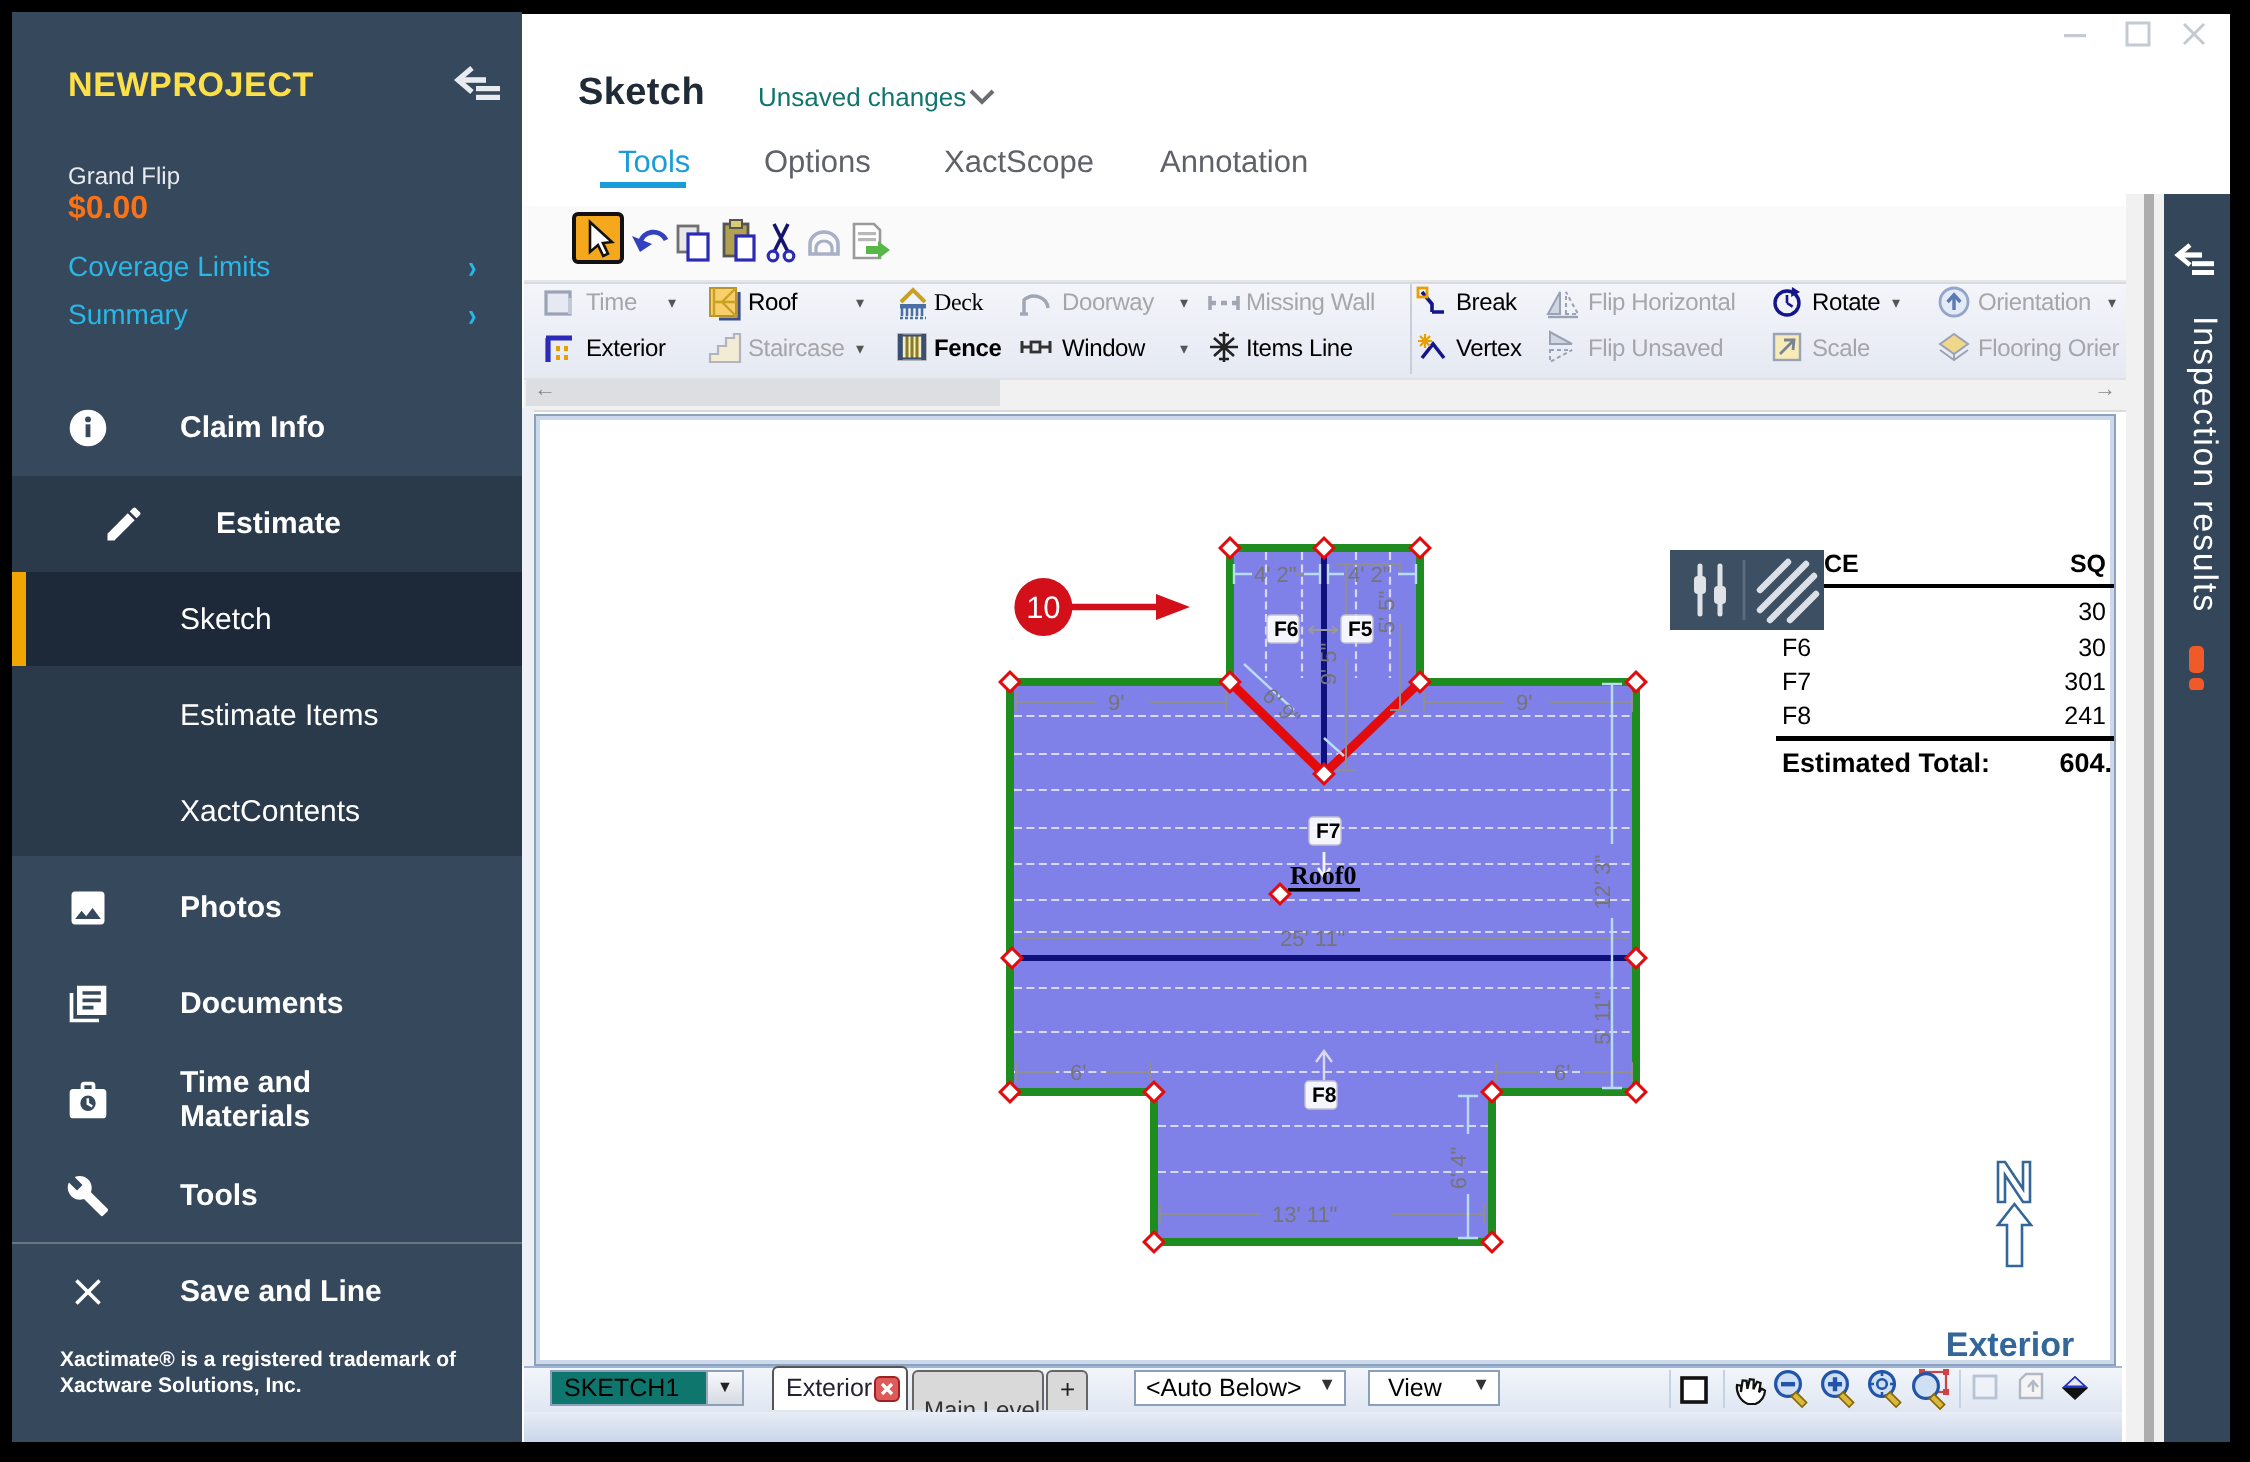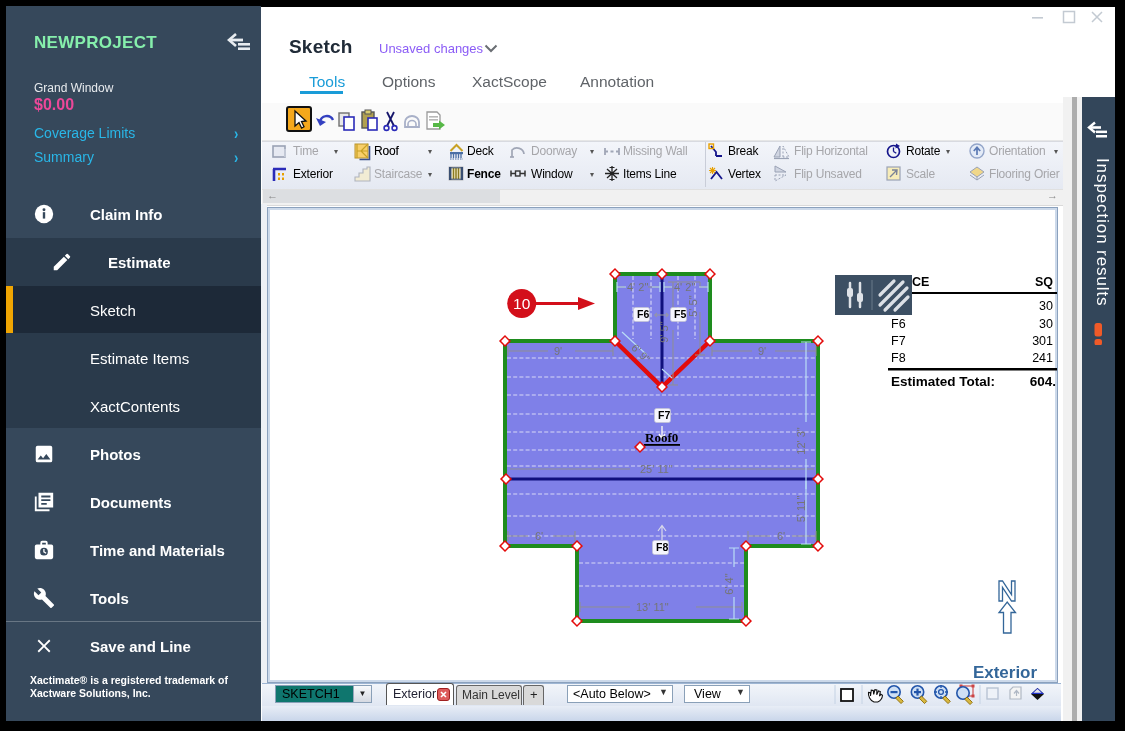--- a/index.html
+++ b/index.html
@@ -1,23 +1,23 @@
 <!DOCTYPE html>
 <html><head>
 <meta charset="utf-8">
 <style>
   html,body{margin:0;padding:0;}
   body{width:1125px;height:731px;background:#000;font-family:"Liberation Sans",sans-serif;overflow:hidden;position:relative;}
   .abs{position:absolute;}
   
   #sidebar{left:6px;top:6px;width:255px;height:715px;background:#36485b;color:#fff;}
-  #sb-title{left:34px;top:33px;font-size:17px;font-weight:bold;letter-spacing:.3px;color:#86efac;}
+  #sb-title{left:34px;top:33px;font-size:17px;font-weight:bold;letter-spacing:.3px;color:#fde047;}
   #sb-collapse{left:227px;top:33px;}
   #sb-grand{left:34px;top:81px;font-size:12px;color:#e8ebee;}
-  #sb-amount{left:34px;top:96px;font-size:16px;font-weight:bold;color:#ec4899;}
+  #sb-amount{left:34px;top:96px;font-size:16px;font-weight:bold;color:#f97316;}
   .sb-link{left:34px;font-size:14px;color:#29b7e8;}
   .sb-chev{left:234px;font-size:13px;color:#29b7e8;font-weight:bold;transform:scaleY(1.25);}
   .mrow{left:6px;width:218px;height:48px;}
   .mrow .ic{position:absolute;left:27px;top:13px;width:22px;height:22px;}
   .mrow .lb{position:absolute;left:84px;top:50%;transform:translateY(-50%);font-size:15px;font-weight:bold;color:#fff;}
   .mrow .lb2{font-weight:normal;font-size:15px;position:absolute;left:84px;top:50%;transform:translateY(-50%);color:#fff;}
   #sec-est{left:6px;top:238px;width:255px;height:190px;background:#2a3a4b;}
   #row-sketch{left:6px;top:286px;width:255px;height:47px;background:#1d2938;}
   #sketch-bar{left:6px;top:286px;width:7px;height:47px;background:#f0a502;}
   #sb-fine{left:30px;top:674px;font-size:10.5px;font-weight:bold;color:#fff;line-height:13px;}
@@ -38,21 +38,21 @@
 <body>
 
   <div id="sidebar" class="abs"></div>
   <div id="sb-title" class="abs">NEWPROJECT</div>
   <svg id="sb-collapse" class="abs" width="24" height="17" viewBox="0 0 24 17">
     <path d="M9 1 L2 7 L9 13" fill="none" stroke="#e8ecf0" stroke-width="2.6"></path>
     <rect x="4" y="5.6" width="12" height="2.8" fill="#e8ecf0"></rect>
     <rect x="11" y="10" width="12" height="2.6" fill="#e8ecf0"></rect>
     <rect x="11" y="14.4" width="12" height="2.6" fill="#e8ecf0"></rect>
   </svg>
-  <div id="sb-grand" class="abs">Grand Window</div>
+  <div id="sb-grand" class="abs">Grand Flip</div>
   <div id="sb-amount" class="abs">$0.00</div>
   <div class="abs sb-link" style="top:125px;">Coverage Limits</div>
   <div class="abs sb-chev" style="top:126px;">›</div>
   <div class="abs sb-link" style="top:149px;">Summary</div>
   <div class="abs sb-chev" style="top:150px;">›</div>
 
   <div id="sec-est" class="abs"></div>
   <div id="row-sketch" class="abs"></div>
   <div id="sketch-bar" class="abs"></div>
 
@@ -84,21 +84,21 @@
       <path d="M21 19V5a2 2 0 0 0-2-2H5a2 2 0 0 0-2 2v14a2 2 0 0 0 2 2h14a2 2 0 0 0 2-2zM8.5 13.5l2.5 3 3.5-4.5 4.5 6H5l3.5-4.5z" fill="#fff"></path>
     </svg>
     <div class="lb">Photos</div>
   </div>
   <div class="abs mrow" style="top:478px;">
     <svg class="ic" viewBox="0 0 24 24">
       <path d="M4 6H2v16h16v-2H4V6zm18-4H6v16h16V2zm-3 9H9V9h10v2zm-4 4H9v-2h6v2zm4-8H9V5h10v2z" fill="#fff"></path>
     </svg>
     <div class="lb">Documents</div>
   </div>
-  <div class="abs mrow" style="top:526px;padding-left:36px;">
+  <div class="abs mrow" style="top:526px;">
     <svg class="ic" viewBox="0 0 24 24">
       <path d="M20 6h-4V4a2 2 0 0 0-2-2h-4a2 2 0 0 0-2 2v2H4a2 2 0 0 0-2 2v12a2 2 0 0 0 2 2h16a2 2 0 0 0 2-2V8a2 2 0 0 0-2-2zM10 4h4v2h-4V4zm2 14a4.2 4.2 0 1 1 0-8.4 4.2 4.2 0 0 1 0 8.4z" fill="#fff"></path>
       <path d="M12.6 11h-1.4v3.4l2.8 1.7.7-1.1-2.1-1.3V11z" fill="#fff"></path>
     </svg>
     <div class="lb">Time and Materials</div>
   </div>
   <div class="abs mrow" style="top:574px;">
     <svg class="ic" viewBox="0 0 24 24">
       <path d="M22.7 19l-9.1-9.1c.9-2.3.4-5-1.5-6.9-2-2-5-2.4-7.4-1.3L9 6 6 9 1.6 4.7C.4 7.1.9 10.1 2.9 12.1c1.9 1.9 4.6 2.4 6.9 1.5l9.1 9.1c.4.4 1 .4 1.4 0l2.3-2.3c.5-.4.5-1.1.1-1.4z" fill="#fff"></path>
     </svg>
@@ -115,21 +115,21 @@
 
   <div id="main" class="abs"></div>
   <div class="abs" style="left:1030px;top:8px;width:80px;height:20px;">
     <svg width="80" height="20" viewBox="0 0 80 20">
       <rect x="2" y="9" width="11" height="1.6" fill="#c3cad2"></rect>
       <rect x="33.5" y="3.5" width="11" height="11" fill="none" stroke="#c3cad2" stroke-width="1.5"></rect>
       <path d="M62 4 L72 14 M72 4 L62 14" stroke="#c3cad2" stroke-width="1.5"></path>
     </svg>
   </div>
   <div class="abs" style="left:289px;top:36px;font-size:19px;color:#202b38;font-weight:bold;letter-spacing:.2px;">Sketch</div>
-  <div class="abs" style="left:379px;top:41px;font-size:13px;color:#8b5cf6;">Unsaved changes</div>
+  <div class="abs" style="left:379px;top:41px;font-size:13px;color:#0f766e;">Unsaved changes</div>
   <svg class="abs" style="left:484px;top:44px;" width="14" height="9" viewBox="0 0 14 9">
     <path d="M1.5 1.5 L7 7 L12.5 1.5" fill="none" stroke="#6a6e73" stroke-width="2"></path>
   </svg>
 
   <div class="abs tab" style="left:309px;color:#1a9cd8;">Tools</div>
   <div class="abs tab" style="left:382px;">Options</div>
   <div class="abs tab" style="left:472px;">XactScope</div>
   <div class="abs tab" style="left:580px;">Annotation</div>
   <div class="abs" style="left:300px;top:91px;width:43px;height:3px;background:#1a9cd8;"></div>
 
@@ -161,21 +161,21 @@
     <rect x="143" y="10" width="9" height="1.6" fill="#b8b8b8"></rect>
     <rect x="143" y="13" width="9" height="1.6" fill="#b8b8b8"></rect>
     <path d="M147 17 L153 17 L153 14.5 L159 19 L153 23.5 L153 21 L147 21 Z" fill="#57b847"></path>
   </svg>
 
   <div class="abs" style="left:262px;top:141px;width:801px;height:47px;background:linear-gradient(#f3f5fa,#e5e9f2);border-top:1px solid #d8dae0;"></div>
 
   <div class="abs tbl dis" style="left:293px;top:144px;">Time</div>
   <div class="abs tbl dis" style="left:374px;top:144px;">Roof</div>
   <div class="abs tbl" style="left:374px;top:144px;">Roof</div>
-  <div class="abs tbl" style="left:467px;top:144px;">Deck</div>
+  <div class="abs tbl" style="left:467px;top:144px;font-family:Liberation Serif, serif;">Deck</div>
   <div class="abs tbl dis" style="left:531px;top:144px;">Doorway</div>
   <div class="abs tbl dis" style="left:623px;top:144px;">Missing Wall</div>
   <div class="abs tbl" style="left:293px;top:167px;">Exterior</div>
   <div class="abs tbl dis" style="left:374px;top:167px;">Staircase</div>
   <div class="abs tbl" style="left:467px;top:167px;font-weight:bold;">Fence</div>
   <div class="abs tbl" style="left:531px;top:167px;">Window</div>
   <div class="abs tbl" style="left:623px;top:167px;">Items Line</div>
   <div class="abs tbl" style="left:728px;top:144px;">Break</div>
   <div class="abs tbl dis" style="left:794px;top:144px;">Flip Horizontal</div>
   <div class="abs tbl" style="left:906px;top:144px;">Rotate</div>
@@ -487,21 +487,21 @@
     <span style="position:absolute;right:0;top:0;width:17px;height:16px;background:linear-gradient(#f8f9fb,#d6dae2);border-left:1px solid #9aa8bc;font-size:8px;color:#222;text-align:center;line-height:16px;">▼</span>
   </div>
   <div class="abs" style="left:386px;top:683px;width:66px;height:21px;background:#fff;border:1px solid #555;border-bottom:none;border-radius:3px 3px 0 0;">
     <span style="position:absolute;left:6px;top:3px;font-size:12.5px;color:#223;">Exterior</span>
     <svg style="position:absolute;right:3px;top:4px;" width="13" height="13" viewBox="0 0 13 13">
       <rect x="0.5" y="0.5" width="12" height="12" rx="2.5" fill="#dd5b5b" stroke="#a02020"></rect>
       <path d="M4 4 l5 5 m0 -5 l-5 5" stroke="#fff" stroke-width="1.6"></path>
     </svg>
   </div>
   <div class="abs" style="left:456px;top:685px;width:64px;height:19px;background:#d9d9d9;border:1px solid #666;border-bottom:none;border-radius:3px 3px 0 0;">
-    <span style="position:absolute;left:5px;top:2px;font-size:12px;color:#333;white-space:nowrap;text-align:center;">Main Level</span>
+    <span style="position:absolute;left:5px;top:12px;font-size:12px;color:#333;white-space:nowrap;text-align:center;">Main Level</span>
   </div>
   <div class="abs" style="left:523px;top:685px;width:19px;height:19px;background:#d9d9d9;border:1px solid #666;border-bottom:none;border-radius:3px 3px 0 0;">
     <span style="position:absolute;left:6px;top:1px;font-size:13px;color:#222;">+</span>
   </div>
   <div class="combo" style="left:567px;top:685px;width:104px;height:16px;">
     <span style="position:absolute;left:5px;top:1px;">&lt;Auto Below&gt;</span>
     <span style="position:absolute;right:4px;top:1px;font-size:9px;color:#333;">▼</span>
   </div>
   <div class="combo" style="left:684px;top:685px;width:64px;height:16px;">
     <span style="position:absolute;left:9px;top:1px;">View</span>

